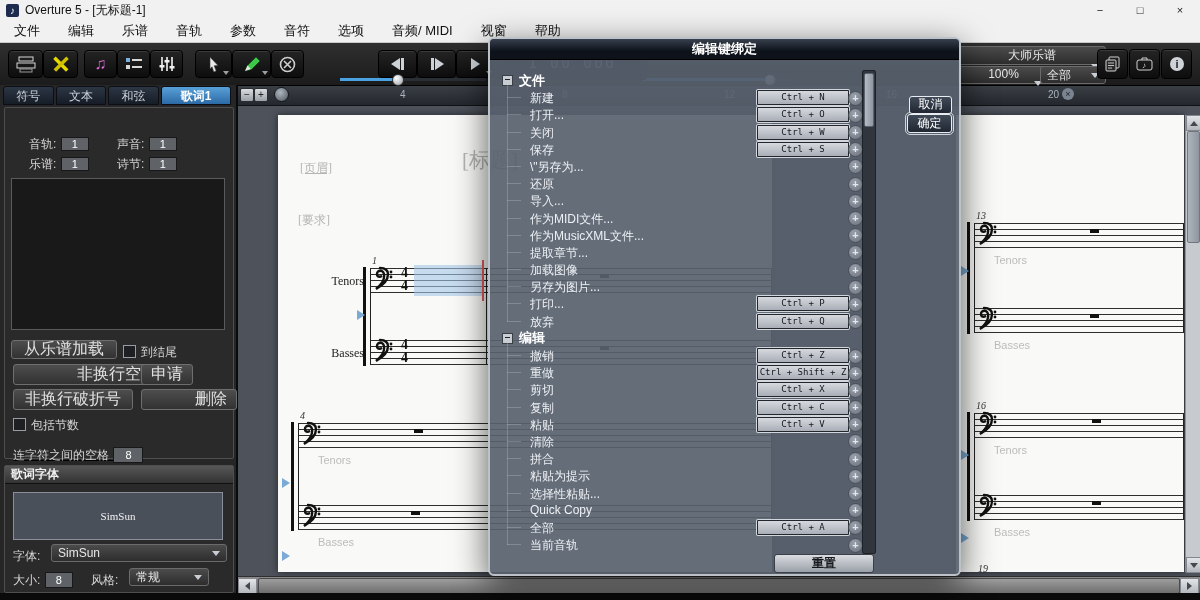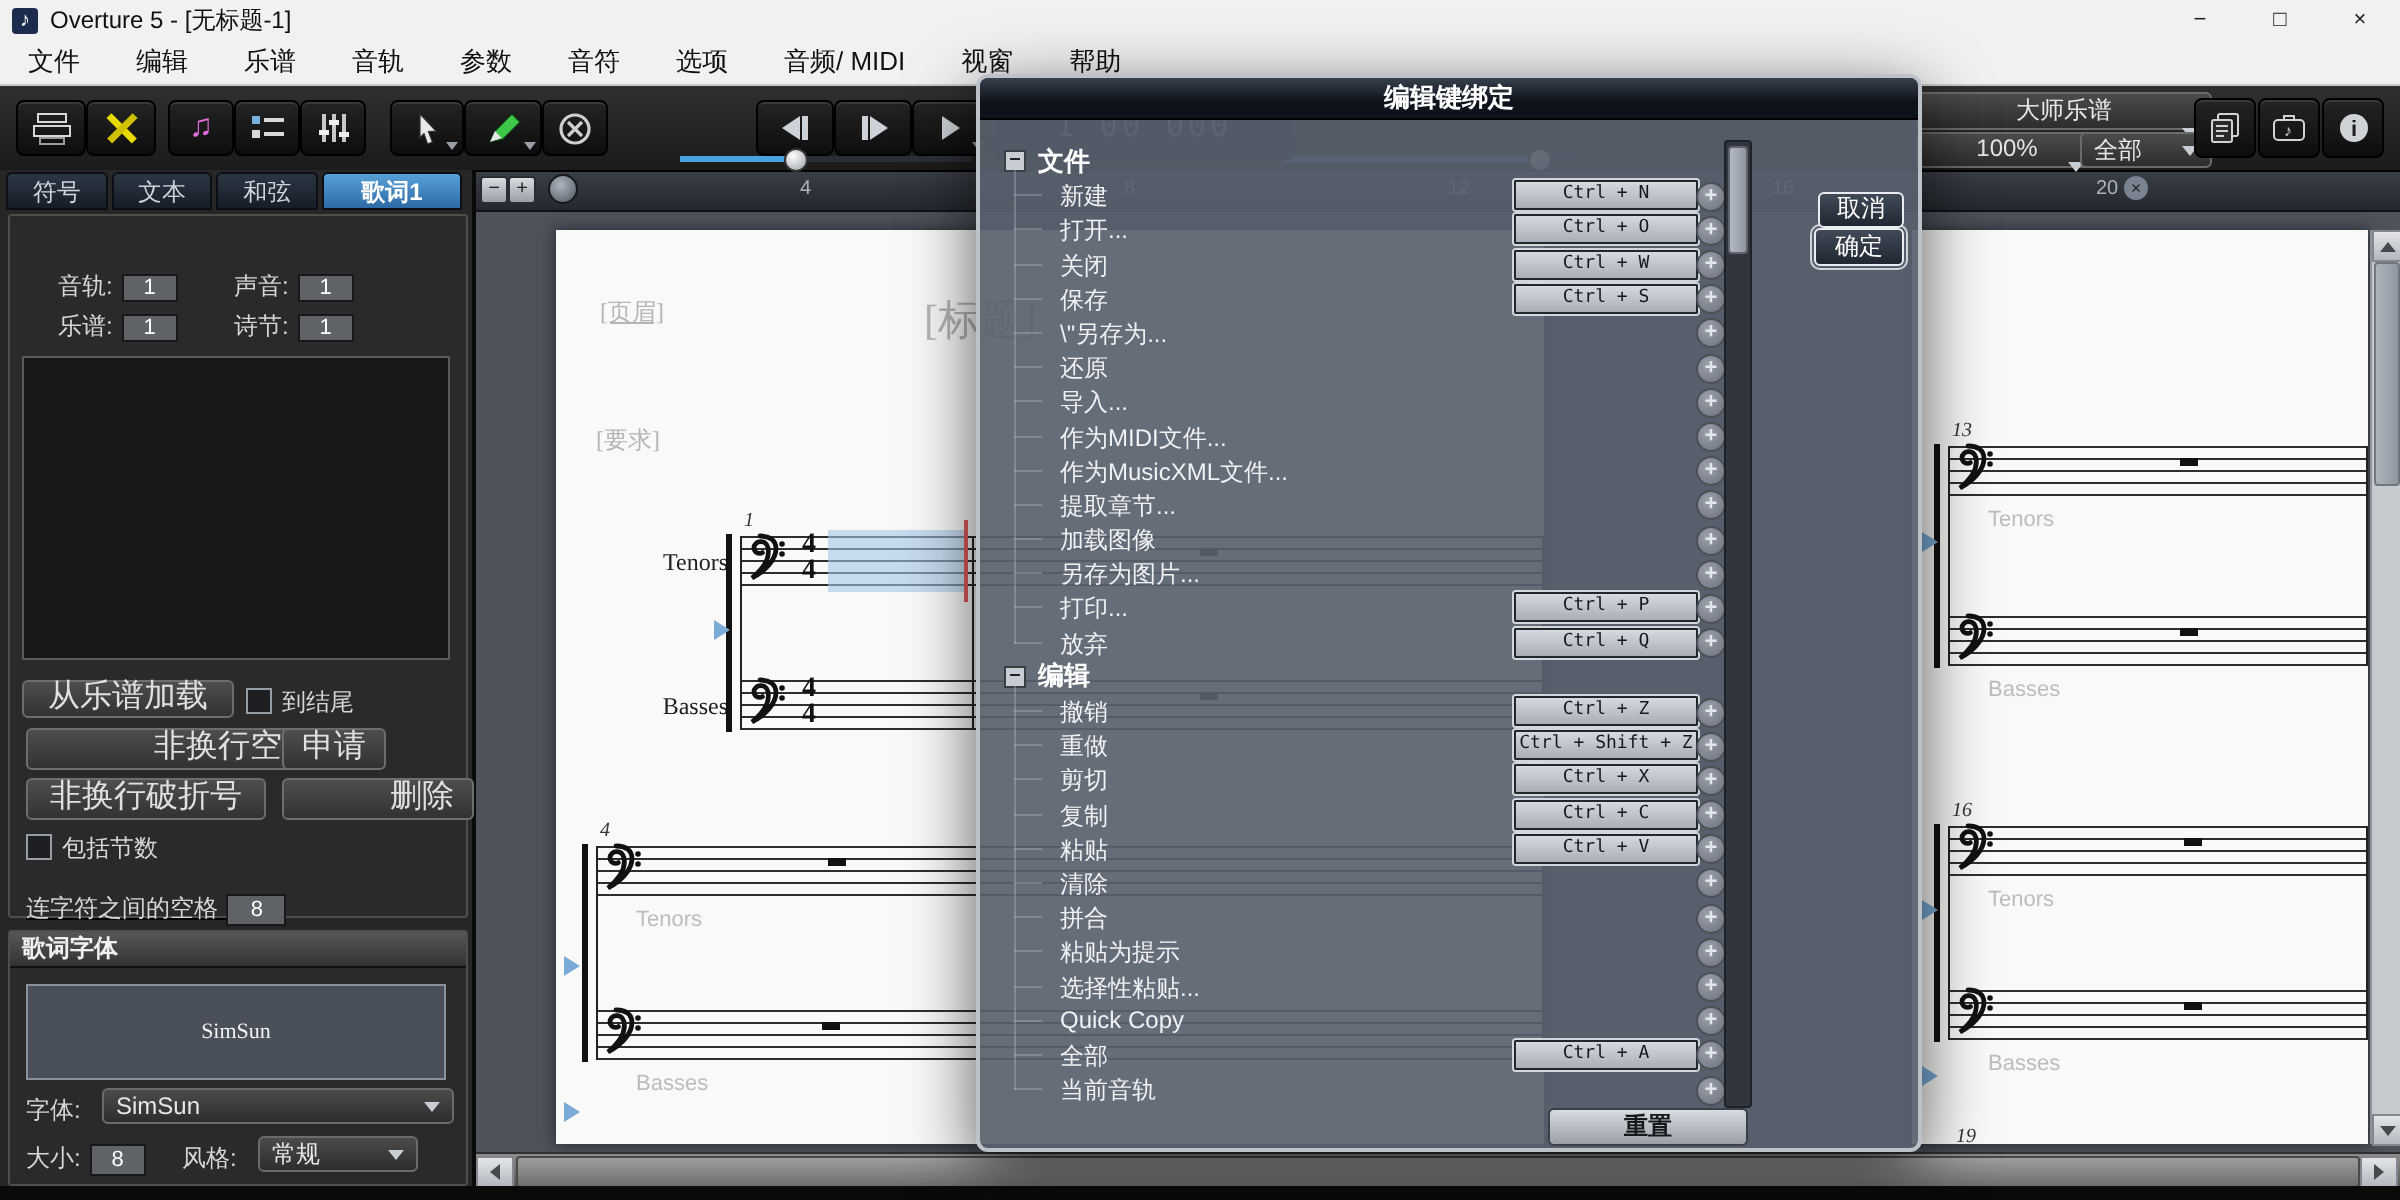--- a/index.html
+++ b/index.html
@@ -369,21 +369,21 @@
   <div class="rnum" style="left: 164px;">4</div>
       <div class="rnum" style="left: 326px;">8</div>
       <div class="rnum" style="left: 488px;">12</div>
       <div class="rnum" style="left: 650px;">16</div>
       <div class="rnum" style="left: 812px;">20</div>
     </div>
 
   <div class="page" style="left:278px;top:115px;width:494px;height:457px;"></div>
   <div class="page" style="left:956px;top:115px;width:228px;height:457px;"></div>
 
-  <div class="ph" style="left:300px;top:148px;font-size:12px;text-decoration:underline;">[页眉]</div>
+  <div class="ph" style="left:300px;top:160px;font-size:12px;text-decoration:underline;">[页眉]</div>
   <div class="ph" style="left:462px;top:146px;font-size:21px;">[标题]</div>
   <div class="ph" style="left:298px;top:212px;font-size:12px;">[要求]</div>
   <div class="mnum" style="left:978px;top:563px;">19</div>
 
   <div class="vscroll">
     <div class="sbtn" style="left:0;top:0;width:13px;height:14px;">
         <span class="arrow-up"></span>
       </div>
     <div class="vthumb" style="top:16px;height:110px;"></div>
     <div class="sbtn" style="left:0;top:442px;width:13px;height:14px;">

